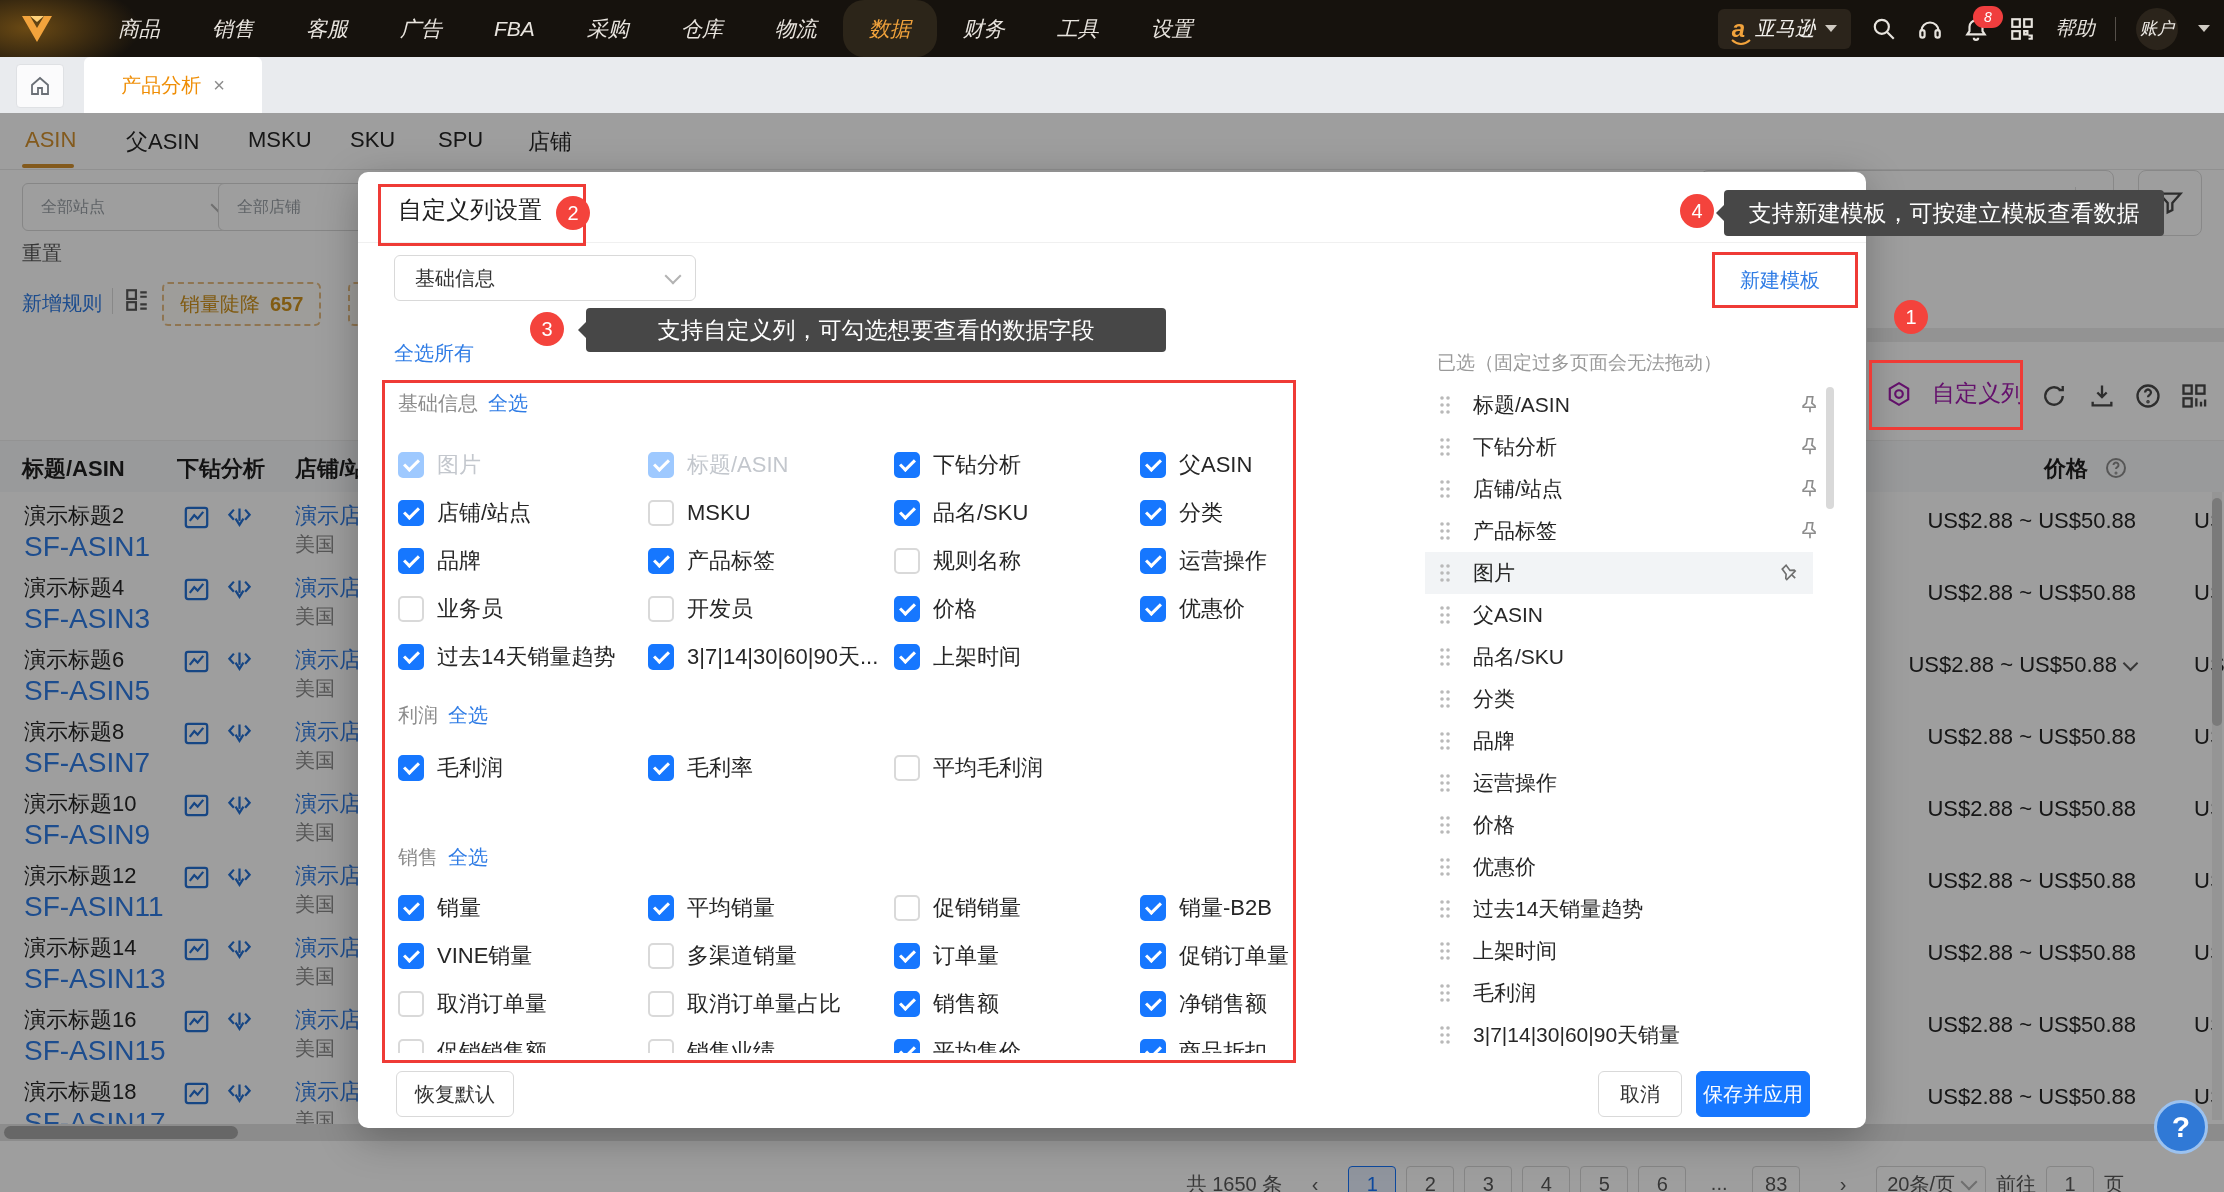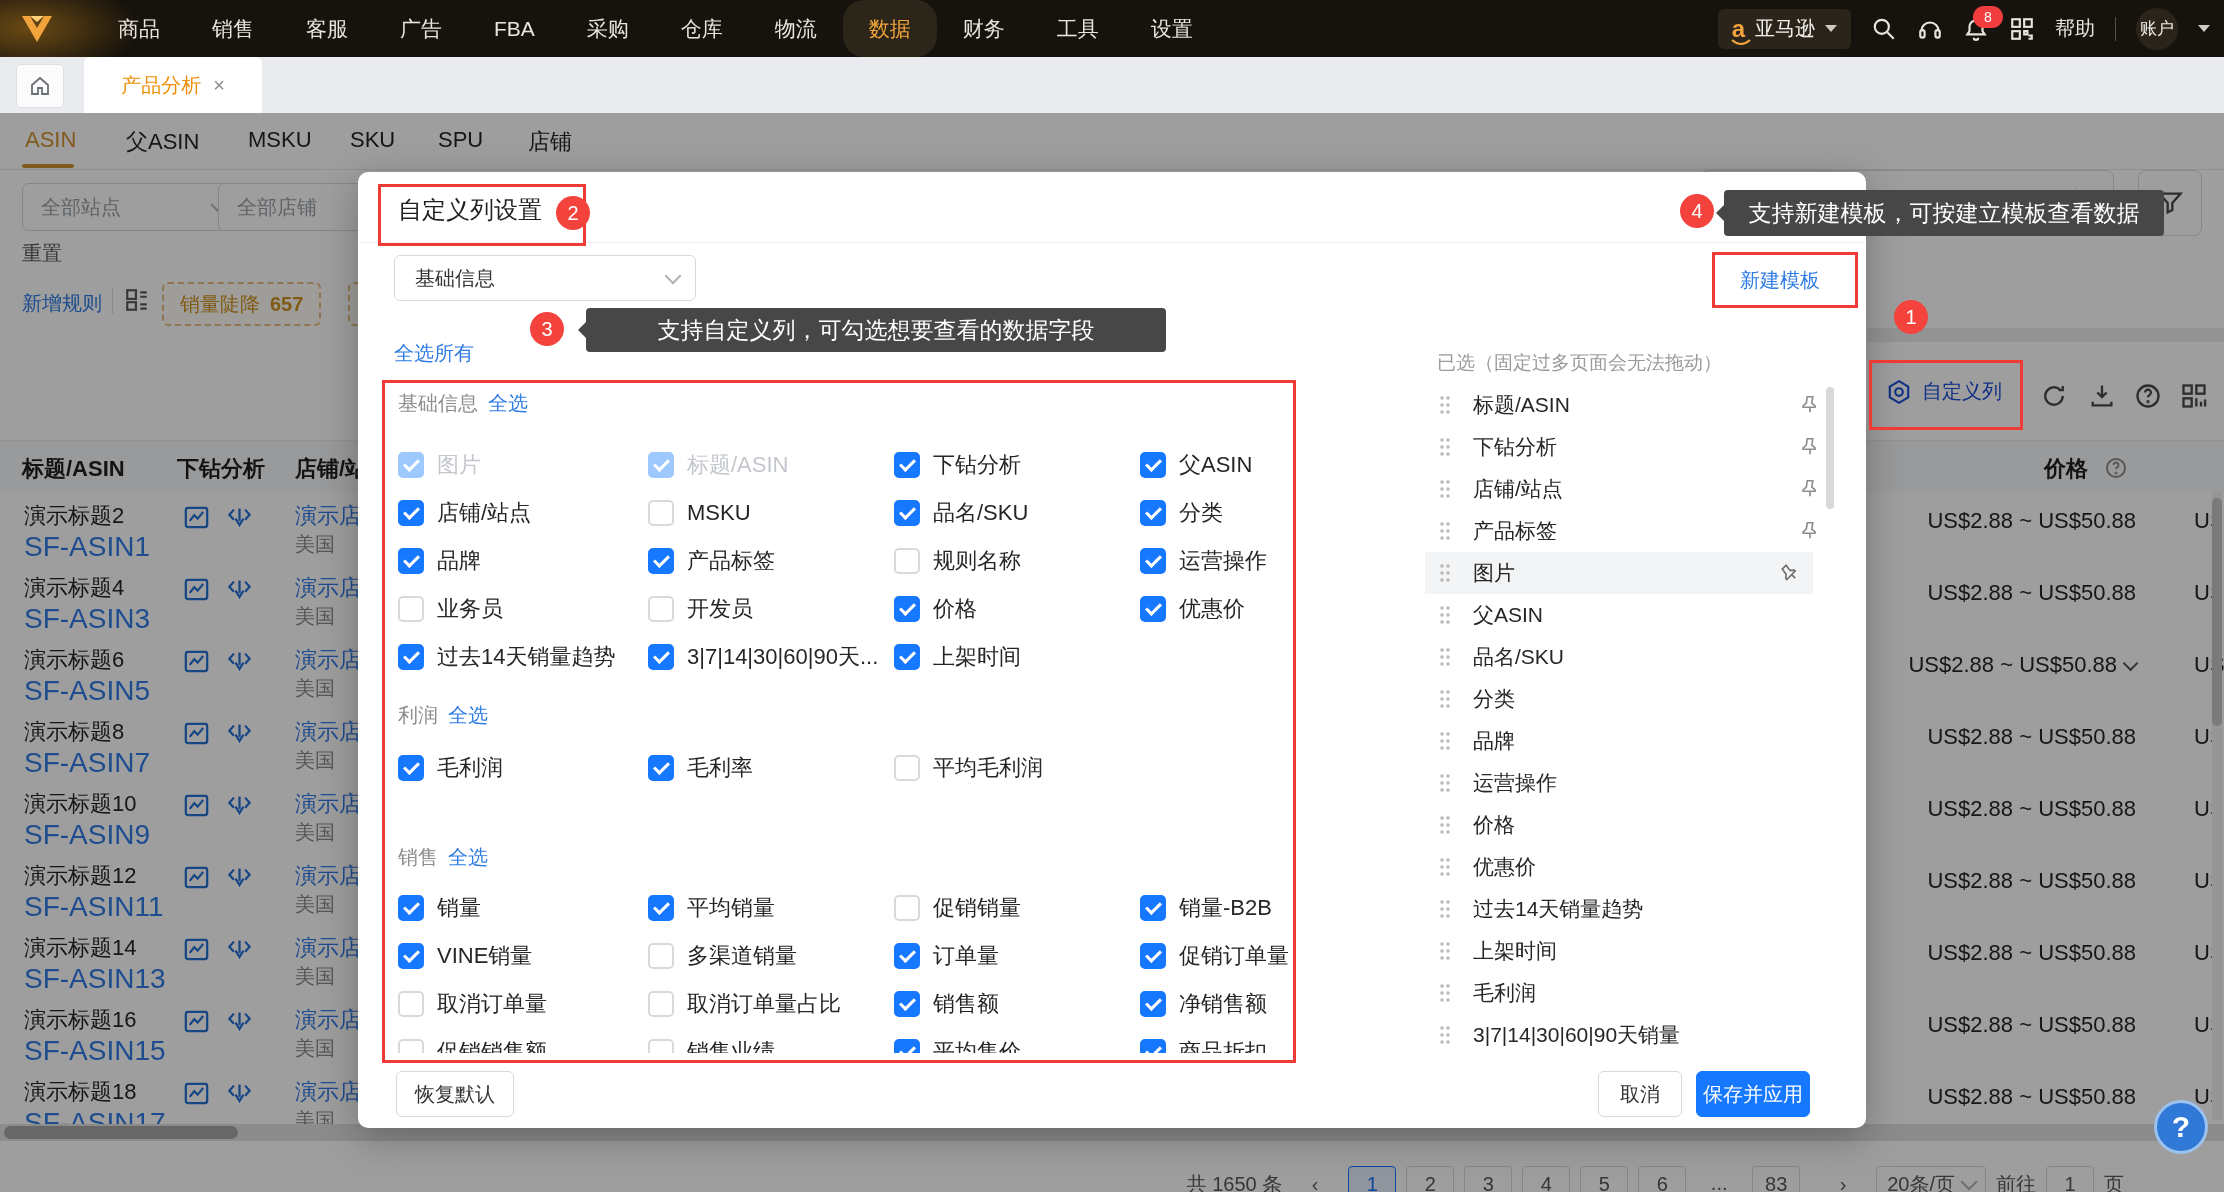--- a/index.html
+++ b/index.html
@@ -2,21 +2,21 @@
 <html><head>
 <meta charset="utf-8">
 <style>
   html,body{margin:0;padding:0;background:#555;}
   #root{position:relative;width:2224px;height:1192px;overflow:hidden;background:#fff;
         font-family:"Liberation Sans","DejaVu Sans",sans-serif;color:#262626;}
   .abs{position:absolute;}
   svg{display:block;}
   
   .topnav{position:absolute;left:0;top:0;width:2224px;height:69px;
-    background:radial-gradient(160px 70px at 28px 28px,#6b4a14,rgba(22,18,13,0) 70%),#16120d;}
+    background:radial-gradient(160px 70px at 28px 28px,#6b4a14,rgba(22,18,13,0) 70%),#16120d;font-style:italic;}
   .logo{position:absolute;left:16px;top:8px;}
   .navmenu{position:absolute;left:92px;top:0;height:57px;display:flex;align-items:stretch;}
   .nav-item{display:flex;align-items:center;padding:0 26px;font-size:21px;color:#e8e4de;cursor:pointer;}
   .nav-item.active{background:#2c2519;color:#f2a33c;border-radius:21px;}
   .nav-right{position:absolute;right:14px;top:0;height:57px;display:flex;align-items:center;gap:20px;color:#e8e4de;}
   .mk-pill{display:flex;align-items:center;gap:10px;background:#2b241b;border-radius:6px;height:40px;padding:0 14px;}
   .mk-a{color:#f2a33c;font-size:24px;font-weight:bold;position:relative;line-height:1;}
   .mk-a svg{position:absolute;left:-1px;bottom:-6px;}
   .mk-label{font-size:20px;color:#f2f0ec;}
   .caret{width:0;height:0;border-left:6px solid transparent;border-right:6px solid transparent;border-top:7px solid #cfcac2;}
@@ -33,21 +33,21 @@
     border-radius:4px;display:flex;align-items:center;justify-content:center;color:#6a6f76;}
   .tab-active{position:absolute;left:84px;top:0;height:56px;min-width:142px;background:#fff;display:flex;align-items:center;
     justify-content:center;gap:12px;font-size:20px;color:#ef8e06;padding:0 18px;border-radius:6px 6px 0 0;}
   .tab-close{color:#8c8c8c;font-size:20px;}
   
   .subtab-row{position:absolute;left:0;top:113px;width:2224px;height:56px;background:#fff;border-bottom:1px solid #e8e8e8;}
   .subtab{position:absolute;top:14px;font-size:22px;color:#262626;}
   .subtab.active{color:#d3912f;}
   .subtab-underline{position:absolute;left:22px;top:51px;width:52px;height:4px;background:#d3912f;border-radius:2px;}
   .sel-box{position:absolute;height:46px;border:1px solid #d9d9d9;border-radius:6px;background:#fff;display:flex;
-    align-items:center;justify-content:space-between;padding:0 14px 0 18px;font-size:20px;color:#9aa0a6;}
+    align-items:center;justify-content:space-between;padding:0 14px 0 18px;font-size:16px;color:#9aa0a6;}
   .chev{width:10px;height:10px;border-right:2px solid #b3b3b3;border-bottom:2px solid #b3b3b3;transform:rotate(45deg);margin-top:-4px;}
   .link-gray{font-size:20px;color:#595959;}
   .link-blue{font-size:20px;color:#2f7ce5;}
   .rule-badge{position:absolute;height:40px;border:2px dashed #e7bd83;border-radius:6px;display:flex;align-items:center;
     gap:10px;padding:0 16px;font-size:20px;color:#d0941f;background:#fffdf8;}
   .rule-badge b{font-weight:bold;}
   
   .tbl-header{position:absolute;left:0;top:440px;width:2224px;height:52px;background:#f7f8fa;border-bottom:1px solid #e6e6e6;border-top:1px solid #ededed;}
   .th{position:absolute;top:13px;font-size:22px;font-weight:bold;color:#1f1f1f;white-space:nowrap;}
   .trow{position:absolute;left:0;width:2224px;height:72px;border-bottom:1px solid #ececec;background:#fff;}
@@ -58,21 +58,21 @@
   .row-country{position:absolute;left:295px;top:39px;font-size:20px;color:#8c8c8c;}
   .row-price{position:absolute;left:1880px;width:256px;top:16px;text-align:right;font-size:22px;color:#262626;white-space:nowrap;}
   .row-sliver{position:absolute;left:2194px;top:16px;width:26px;overflow:hidden;font-size:22px;color:#262626;}
   .pcaret{display:inline-block;width:9px;height:9px;border-right:2px solid #595959;border-bottom:2px solid #595959;
     transform:rotate(45deg);margin-left:8px;margin-bottom:3px;}
   .vscroll{position:absolute;left:2212px;top:492px;width:10px;height:628px;background:#f1f1f1;}
   .vthumb{position:absolute;left:0;top:6px;width:10px;height:228px;background:#c6c6c6;border-radius:5px;}
   .hscroll{position:absolute;left:0;top:1124px;width:2224px;height:17px;background:#e2e2e2;}
   .hthumb{position:absolute;left:4px;top:2px;width:234px;height:13px;background:#a6a6a6;border-radius:7px;}
   
-  .tb-item{position:absolute;display:flex;align-items:center;gap:10px;color:#1d4ed8;font-size:20px;}
+  .tb-item{position:absolute;display:flex;align-items:center;gap:20px;color:#a21caf;font-size:23px;}
   .tb-divider{position:absolute;width:1px;height:30px;background:#dcdcdc;}
   .band{position:absolute;background:#ededed;}
   
   .pagi{position:absolute;top:1166px;right:100px;display:flex;align-items:center;gap:10px;font-size:20px;color:#595959;}
   .pg-box{min-width:34px;height:34px;border:1px solid #d9d9d9;border-radius:4px;background:#fff;display:flex;
     align-items:center;justify-content:center;padding:0 6px;}
   .pg-box.active{border-color:#1677ff;color:#1677ff;background:#e9f1ff;}
   .pg-plain{border:none;background:none;}
   .pg-size{height:34px;border:1px solid #d9d9d9;border-radius:4px;background:#fff;display:flex;align-items:center;gap:8px;padding:0 10px;}
   

